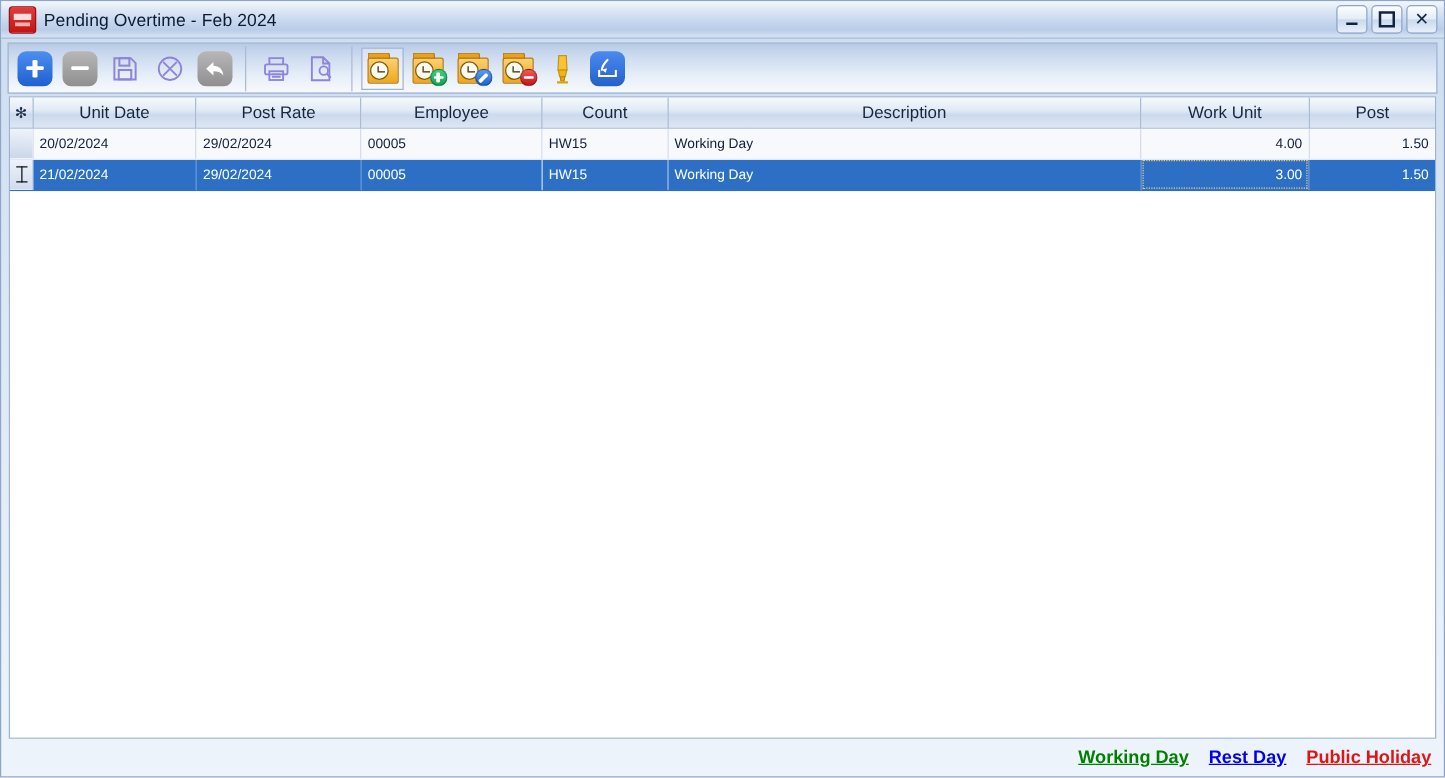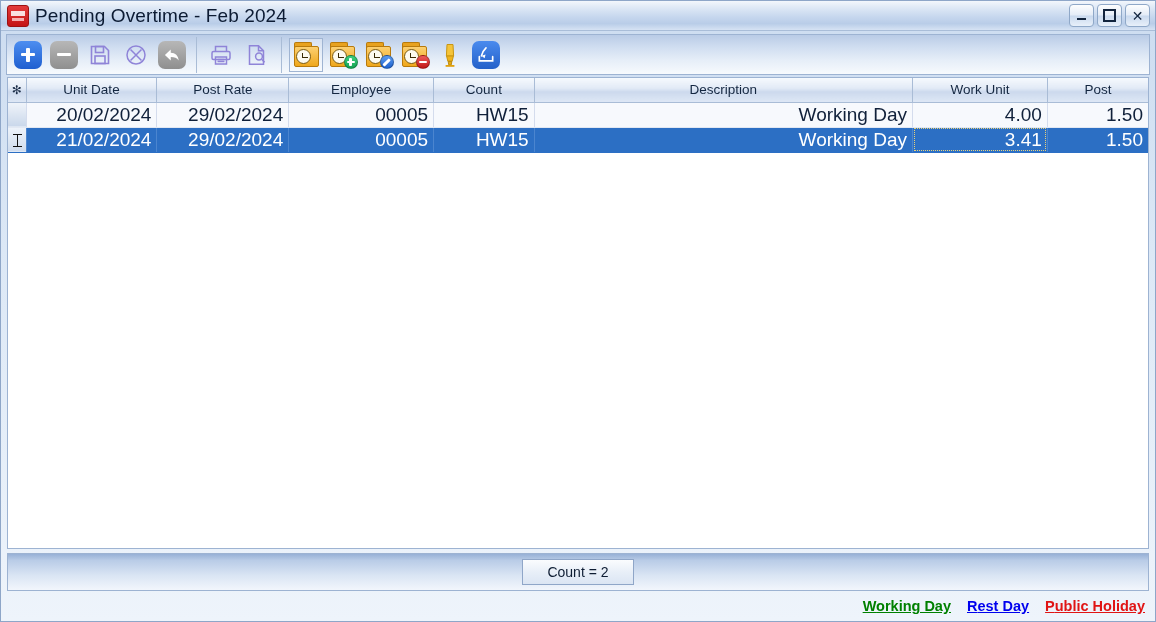--- a/index.html
+++ b/index.html
@@ -54,21 +54,21 @@
   }
   .app-icon::after {
     content: "";
     position: absolute;
     left: 4px; top: 12px;
     width: 12px; height: 3px;
     background: #ffd3d3;
     opacity: .8;
   }
   .title-text {
-    font-size: 19px;
+    font-size: 14px;
     color: #0c1b33;
     letter-spacing: .1px;
     white-space: nowrap;
   }
   .win-buttons {
     position: absolute;
     right: 5px; top: 3px;
     display: flex;
     gap: 3px;
   }
@@ -265,25 +265,24 @@
     font-family: "DejaVu Sans", sans-serif;
     font-size: 12px;
     color: #1b2d48;
   }
   table.gridtable td {
     height: 25px;
     border-right: 1px solid #d4dced;
     border-bottom: 1px solid #e2e8f3;
     padding: 0 5px;
     box-sizing: border-box;
-    font-size: 19px;
+    font-size: 11px;
     color: #10203a;
     white-space: nowrap;
     overflow: hidden;
-    text-align: right;
   }
   tr.row-even td { background: #f7f9fd; }
   tr.selected td {
     background: #2c6fc4 !important;
     color: #ffffff;
     border-right-color: #4b85cf;
     border-bottom-color: #2c6fc4;
   }
   td.indicator-cell {
     padding: 0;
@@ -566,34 +565,29 @@
           </tr>
           <tr class="selected">
             <td class="indicator-cell">
               <span class="ibeam"></span>
             </td>
             <td>21/02/2024</td>
             <td>29/02/2024</td>
             <td>00005</td>
             <td>HW15</td>
             <td>Working Day</td>
-            <td class="num focus-cell">3.41</td>
+            <td class="num focus-cell">3.00</td>
             <td class="num" style="border-right:none">1.50</td>
           </tr>
         </tbody>
       </table>
       <div class="grid-filler"></div>
     </div>
   </div>
 
-  <div class="statusbar-wrap">
-    <div class="statusbar">
-      <div class="count-box">Count = 2</div>
-    </div>
-  </div>
 
   <div class="legend">
     <span class="legend-item" style="color:#008000">
       <span class="accel">W</span><span>orking Day</span>
     </span>
     <span class="legend-item" style="color:#0000ee">
       <span class="accel">R</span><span>est Day</span>
     </span>
     <span class="legend-item" style="color:#e01414">
       <span class="accel">P</span><span>ublic Holiday</span>

